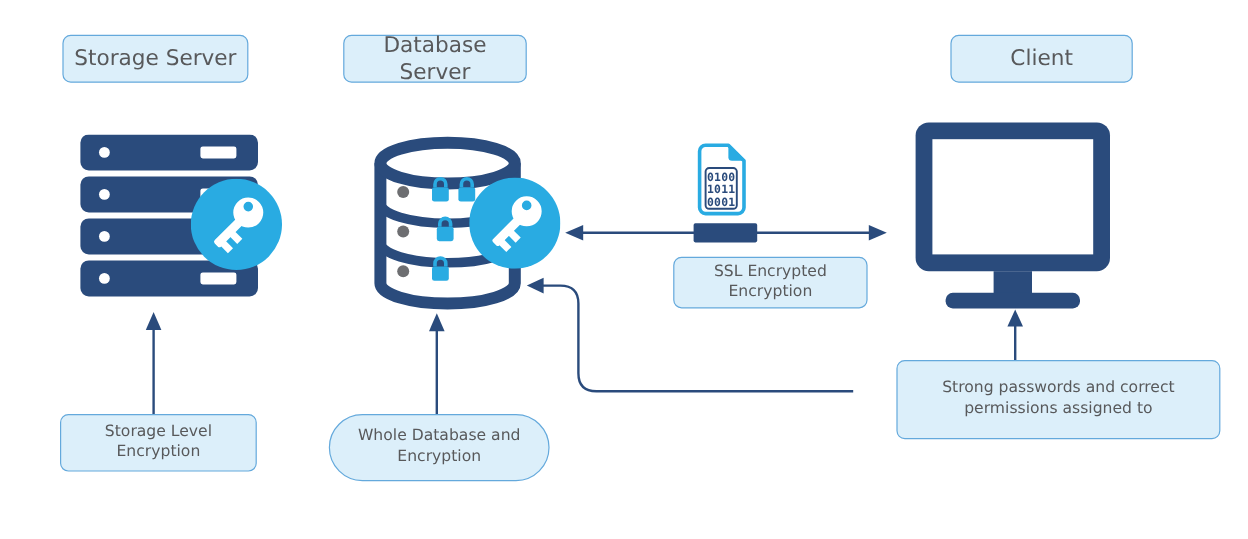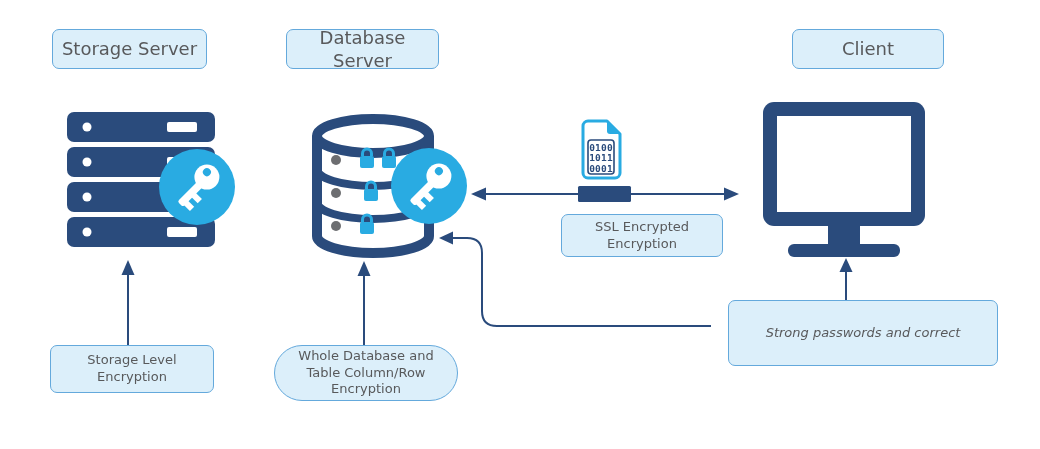--- a/index.html
+++ b/index.html
@@ -174,31 +174,31 @@
   <div class="label-box" style="left:50px; top:345px; width:164px; height:48px;">
     <div>
       <span class="ln">Storage Level</span>
       <span class="ln">Encryption</span>
     </div>
   </div>
 
   <div class="label-box" style="left:274px; top:345px; width:184px; height:56px;border-radius:32px;">
     <div>
       <span class="ln">Whole Database and</span>
-      <span class="ln">Table Column/Row</span>
       <span class="ln">Encryption</span>
     </div>
   </div>
 
   <div class="label-box" style="left:525px; top:214px; width:162px; height:43px;margin-left:36px;">
     <div>
       <span class="ln">SSL Encrypted</span>
       <span class="ln">Encryption</span>
     </div>
   </div>
 
-  <div class="label-box" style="left:728px; top:300px; width:270px; height:66px;font-style:italic;">
+  <div class="label-box" style="left:747px; top:300px; width:270px; height:66px;">
     <div>
       <span class="ln">Strong passwords and correct</span>
+      <span class="ln">permissions assigned to</span>
     </div>
   </div>
 
 </div>
 
 </body></html>

